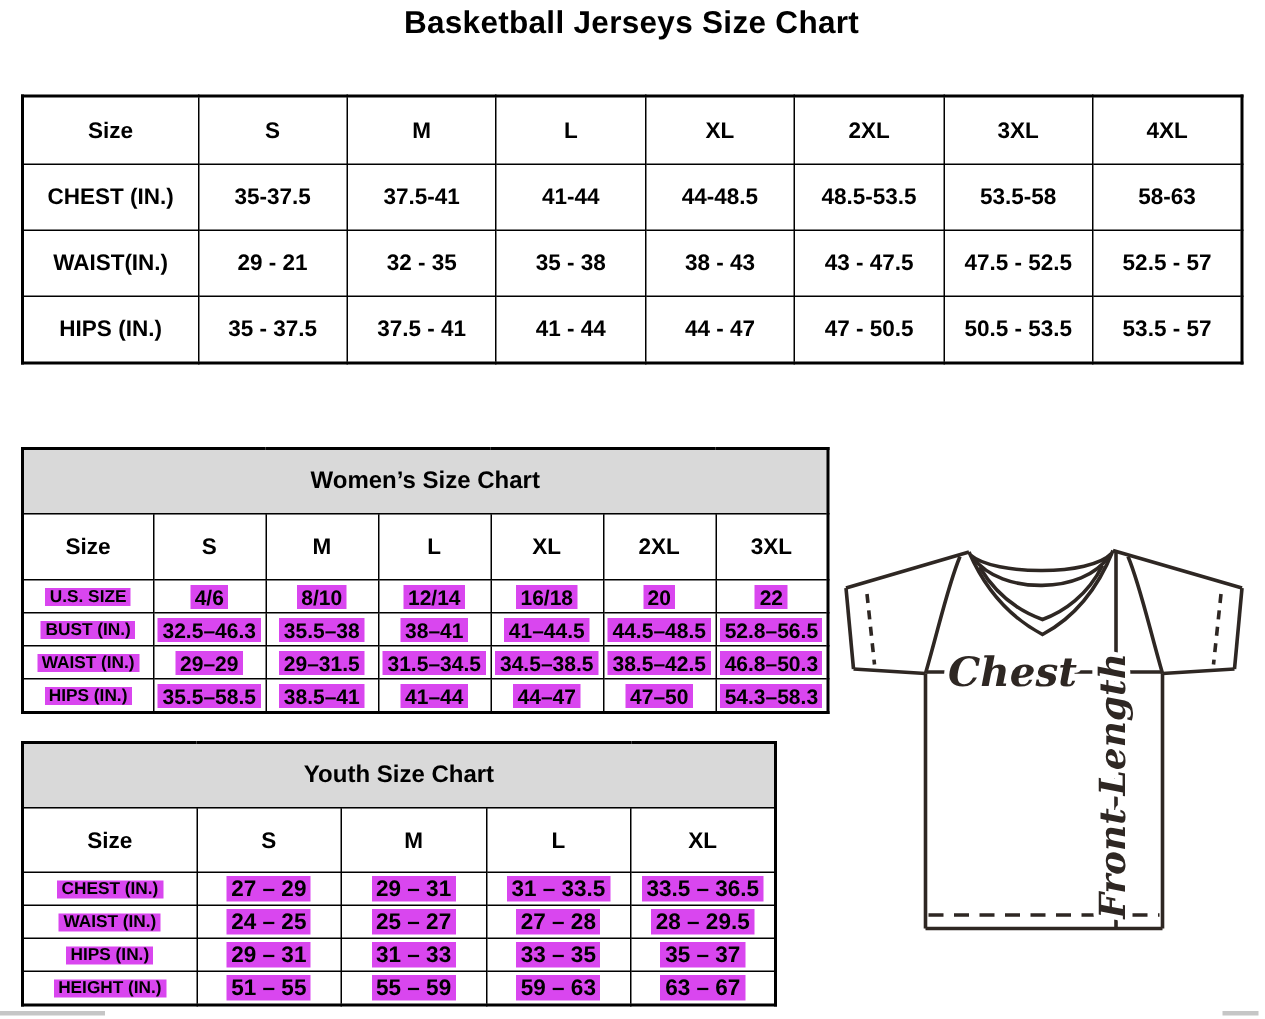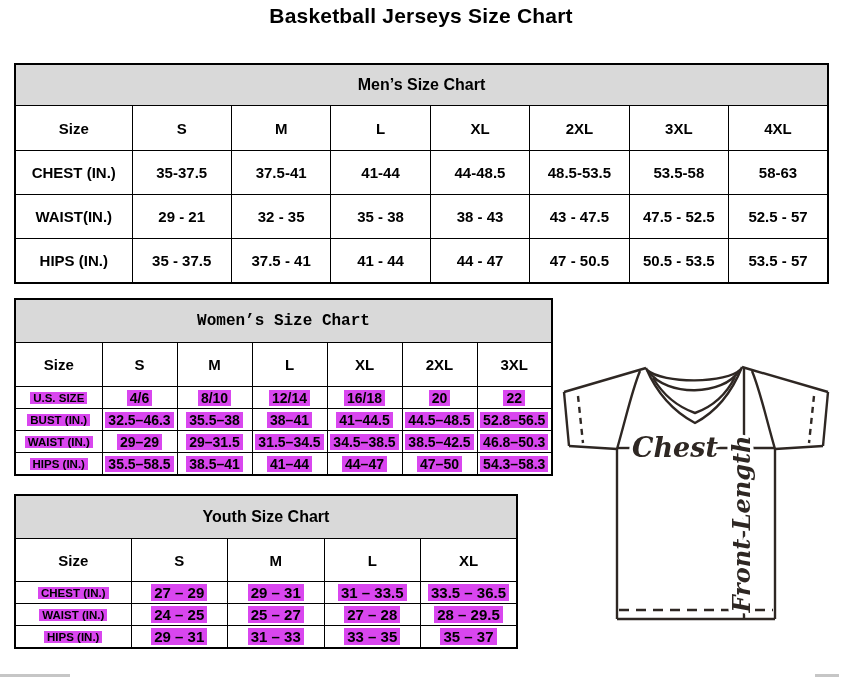--- a/index.html
+++ b/index.html
@@ -19,21 +19,21 @@
   .size-table th,.size-table td{
     border:1px solid #000;text-align:center;vertical-align:middle;
     font-weight:bold;padding:0;
   }
   .band{background:#d9d9d9;font-size:16px;}
   
   .mens .band{height:40px;}
   .mens tr.cols th{height:44px;font-size:15px;}
   .mens tbody th,.mens tbody td{height:43px;font-size:15px;}
   
-  .womens .band{height:42px;font-family:Liberation Mono, monospace;}
+  .womens .band{height:42px;}
   .womens tr.cols th{height:43px;font-size:15px;}
   .womens tbody th,.womens tbody td{height:21px;font-size:14px;}
   .womens tbody th{font-size:11.5px;}
   
   .youth .band{height:42px;}
   .youth tr.cols th{height:42px;font-size:15px;}
   .youth tbody th,.youth tbody td{height:21px;font-size:15px;}
   .youth tbody th{font-size:11.5px;}
   
   .hl{background:#d946ef;padding:0 3px;}
@@ -56,23 +56,20 @@
 
 <h1 class="page-title">Basketball Jerseys Size Chart</h1>
 
 <section class="chart mens" style="left:14px;top:63px;width:815px;">
   <table class="size-table">
     <colgroup>
         <col class="c0">
         <col span="7">
       </colgroup>
     <thead>
-      <tr>
-        <th class="band" colspan="8">Men’s Size Chart</th>
-      </tr>
       <tr class="cols">
           <th>Size</th>
           <th>S</th>
           <th>M</th>
           <th>L</th>
           <th>XL</th>
           <th>2XL</th>
           <th>3XL</th>
           <th>4XL</th>
         </tr>
@@ -206,20 +203,27 @@
           <td><span class="hl">27 – 28</span></td>
           <td><span class="hl">28 – 29.5</span></td>
         </tr>
         <tr>
           <th><span class="hl">HIPS (IN.)</span></th>
           <td><span class="hl">29 – 31</span></td>
           <td><span class="hl">31 – 33</span></td>
           <td><span class="hl">33 – 35</span></td>
           <td><span class="hl">35 – 37</span></td>
         </tr>
+        <tr>
+          <th><span class="hl">HEIGHT (IN.)</span></th>
+          <td><span class="hl">51 – 55</span></td>
+          <td><span class="hl">55 – 59</span></td>
+          <td><span class="hl">59 – 63</span></td>
+          <td><span class="hl">63 – 67</span></td>
+        </tr>
       </tbody>
   </table>
 </section>
 
 <div class="jersey">
   <svg width="282" height="268" viewBox="0 0 282 268">
     <g stroke="#2e2723" stroke-width="2.4" fill="none">
 
       <path d="M 90,12 L 8,36"></path>
       <path d="M 8,36 L 13,90"></path>

